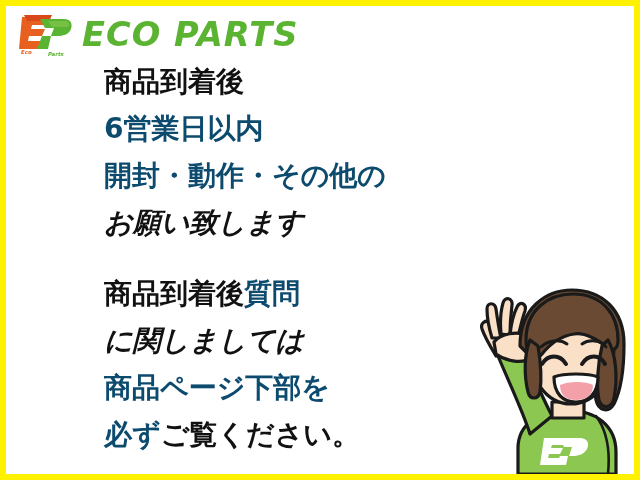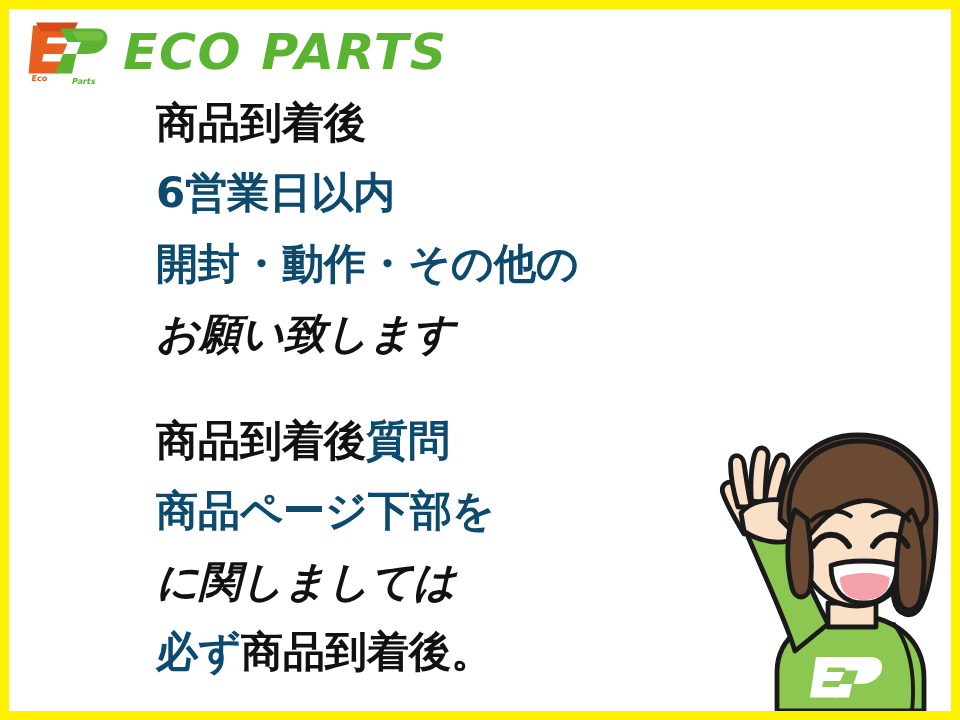--- a/index.html
+++ b/index.html
@@ -133,25 +133,25 @@
     <div class="msg-line red">6営業日以内</div>
 
     <div class="msg-line red">開封・動作・その他の</div>
 
     <div class="msg-line blk light">お願い致します</div>
 
     <div class="spacer-line"></div>
 
     <div class="msg-line"><span class="blk">商品到着後</span><span class="red">質問</span></div>
 
+    <div class="msg-line blk light">に関しましては</div>
+
     <div class="msg-line red">商品ページ下部を</div>
 
-    <div class="msg-line blk light">に関しましては</div>
-
-    <div class="msg-line"><span class="red">必ず</span><span class="blk">商品到着後。</span></div>
+    <div class="msg-line"><span class="red">必ず</span><span class="blk">ご覧ください。</span></div>
 
   </div>
 
   <div id="character">
     <svg viewBox="0 0 178 192" xmlns="http://www.w3.org/2000/svg" aria-hidden="true">
       <g stroke="#1a1a1a" stroke-width="3.2" stroke-linejoin="round" stroke-linecap="round">
 
         <path d="M62 192 L62 166 C62 142 84 128 110 128 C140 128 160 144 160 170 L160 192 Z" fill="#8cc751"></path>
 
         <path d="M140 134 C152 150 154 172 152 192" fill="none" stroke="#1a1a1a" stroke-width="2.6"></path>

